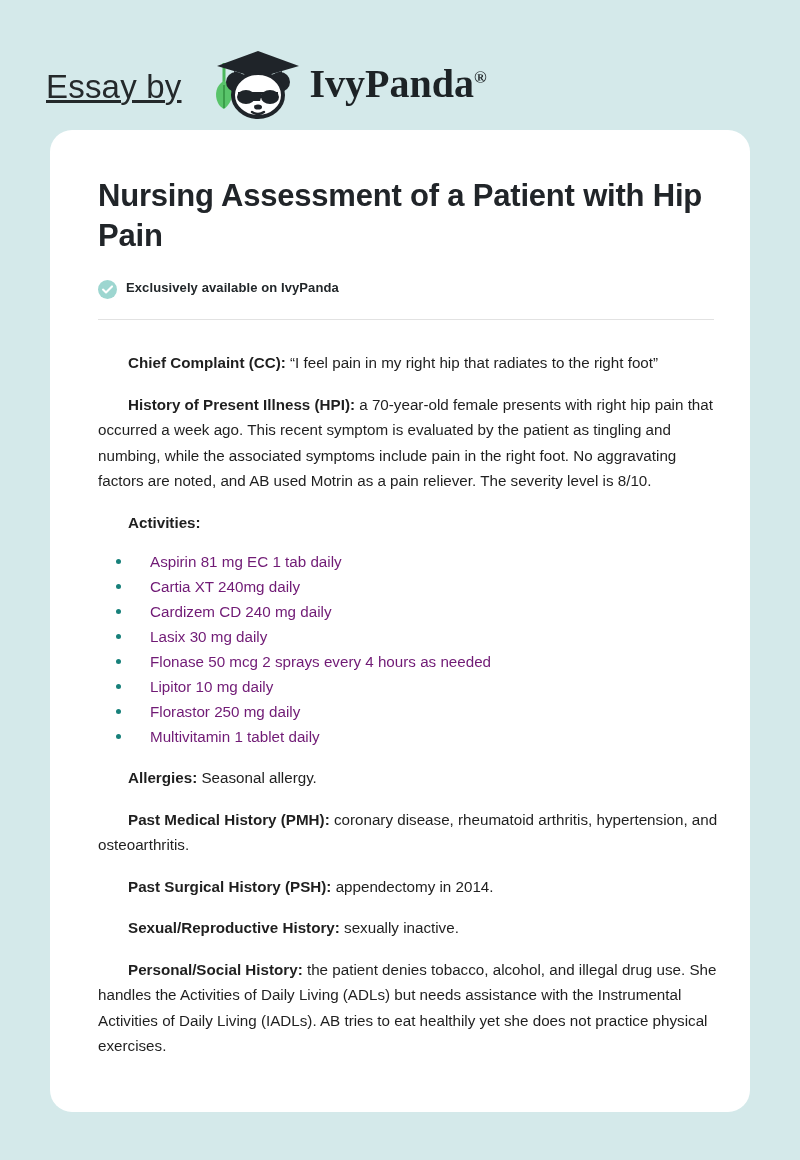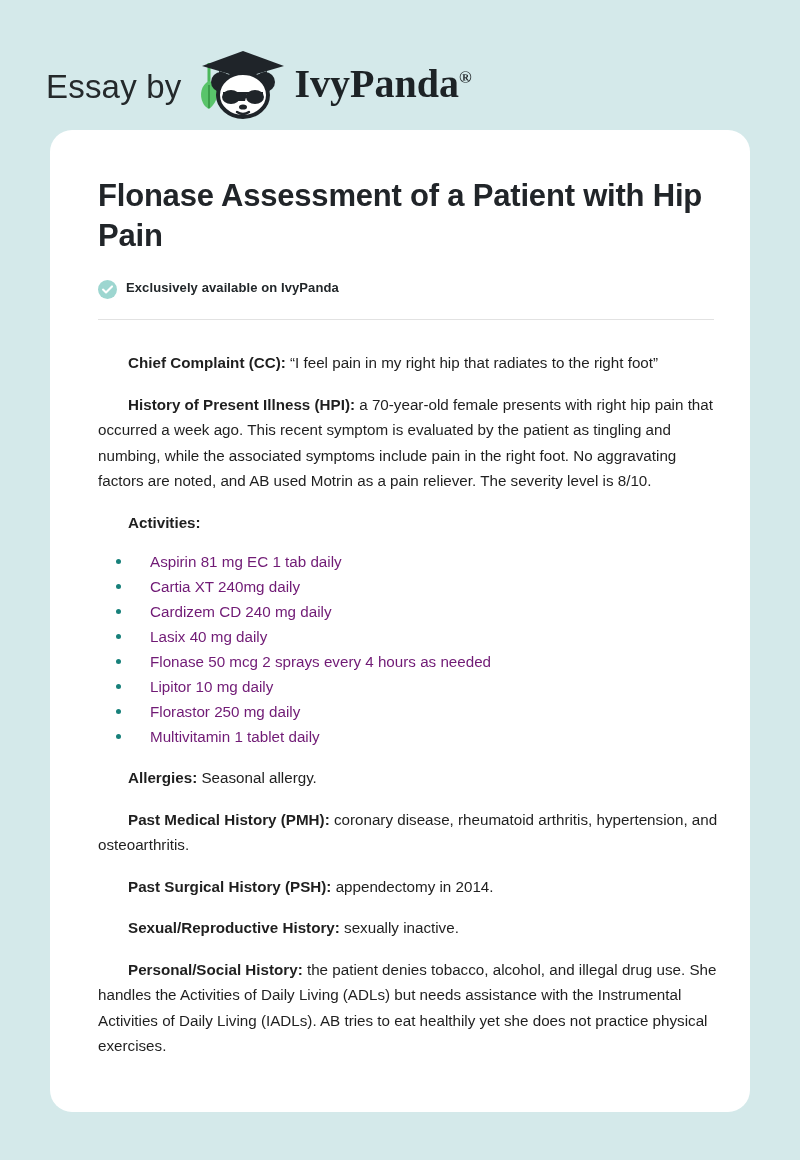--- a/index.html
+++ b/index.html
@@ -23,21 +23,22 @@
     padding: 42px 0 0 46px;
     height: 130px;
   }
   .brand-essay-by {
     font-family: "Liberation Sans", sans-serif;
     font-size: 33px;
     font-weight: 400;
     color: #24292b;
     letter-spacing: 0.2px;
     line-height: 1;
-    margin-right: 3px;
+    margin-right: 18px;
+    text-decoration: underline;
   }
   .brand-logo-mark {
     width: 116px;
     height: 74px;
     position: relative;
     top: -4px;
     flex: none;
   }
   .brand-logo-mark svg { display: block; }
   .brand-wordmark {
@@ -191,21 +192,21 @@
       <ellipse cx="58" cy="62" rx="4" ry="2.6" fill="#1f2429"></ellipse>
       <path d="M52 67 Q58 71 64 67" stroke="#1f2429" stroke-width="2.4" fill="none" stroke-linecap="round"></path>
     </svg>
   </span>
 
   <span class="brand-wordmark"><span>IvyPanda</span><span class="reg">®</span></span>
 </div>
 
 <div class="paper-card">
 
-  <h1 class="doc-title">Flonase Assessment of a Patient with Hip Pain</h1>
+  <h1 class="doc-title">Nursing Assessment of a Patient with Hip Pain</h1>
 
   <div class="exclusive-row">
     <span class="exclusive-check">
       <svg viewBox="0 0 19 19" width="19" height="19" aria-hidden="true">
         <path d="M5 9.6 L8 12.4 L14 6.4" stroke="#ffffff" stroke-width="2.1" fill="none" stroke-linecap="round" stroke-linejoin="round"></path>
       </svg>
     </span>
     <span class="exclusive-label">Exclusively available on IvyPanda</span>
   </div>
 
@@ -216,21 +217,21 @@
     <p class="para"><span class="lead">Chief Complaint (CC): </span><span>“I feel pain in my right hip that radiates to the right foot”</span></p>
 
     <p class="para"><span class="lead">History of Present Illness (HPI): </span><span>a 70-year-old female presents with right hip pain that occurred a week ago. This recent symptom is evaluated by the patient as tingling and numbing, while the associated symptoms include pain in the right foot. No aggravating factors are noted, and AB used Motrin as a pain reliever. The severity level is 8/10.</span></p>
 
     <p class="section-head">Activities:</p>
 
     <ul class="med-list">
       <li>Aspirin 81 mg EC 1 tab daily</li>
       <li>Cartia XT 240mg daily</li>
       <li>Cardizem CD 240 mg daily</li>
-      <li>Lasix 40 mg daily</li>
+      <li>Lasix 30 mg daily</li>
       <li>Flonase 50 mcg 2 sprays every 4 hours as needed</li>
       <li>Lipitor 10 mg daily</li>
       <li>Florastor 250 mg daily</li>
       <li>Multivitamin 1 tablet daily</li>
     </ul>
 
     <p class="para"><span class="lead">Allergies: </span><span>Seasonal allergy.</span></p>
 
     <p class="para"><span class="lead">Past Medical History (PMH): </span><span>coronary disease, rheumatoid arthritis, hypertension, and osteoarthritis.</span></p>
 

